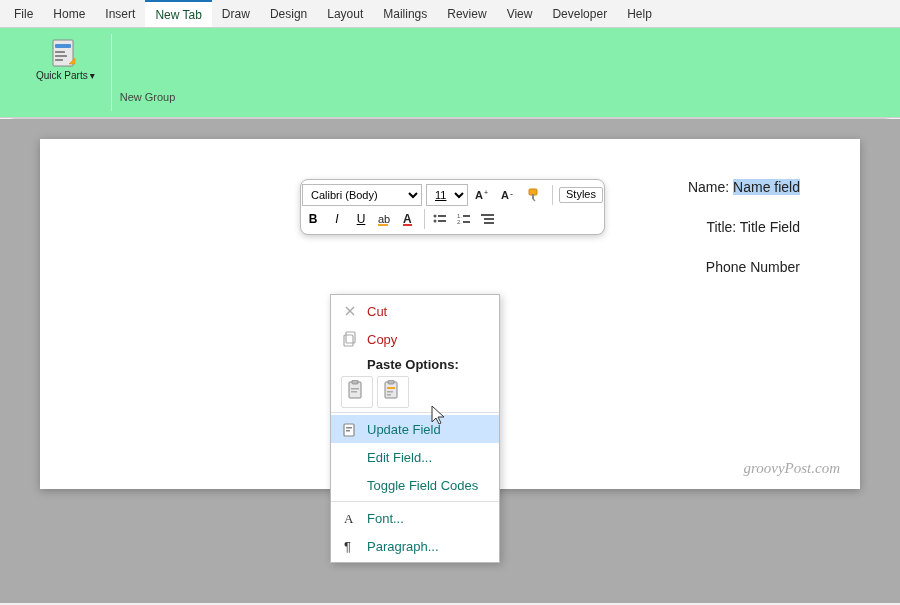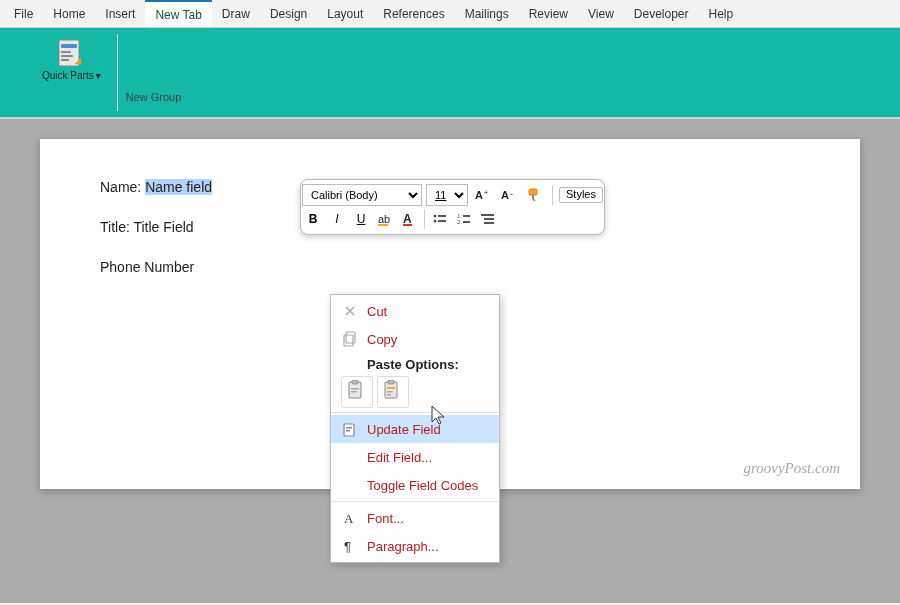--- a/index.html
+++ b/index.html
@@ -1,37 +1,37 @@
 <!DOCTYPE html>
 <html><head>
   <meta charset="utf-8">
   <style>
     * { box-sizing: border-box; margin: 0; padding: 0; }
     body { font-family: 'Segoe UI', Arial, sans-serif; font-size: 12px; background: #f0f0f0; width: 900px; height: 605px; overflow: hidden; }
 
     
-    .ribbon { background: #ffffff; border-bottom: 1px solid #d0d0d0; }
+    .ribbon { background: #ffffff; border-bottom: 1px solid #d0d0d0; border-radius: 15px; }
     .ribbon-tabs { display: flex; align-items: stretch; background: #f3f3f3; border-bottom: 1px solid #d0d0d0; height: 28px; padding-left: 4px; }
     .ribbon-tab { padding: 0 10px; font-size: 12px; display: flex; align-items: center; cursor: pointer; color: #333; height: 100%; border: none; background: transparent; }
     .ribbon-tab.active { color: #14532d; background: #ffffff; border-top: 2px solid #1e72b8; font-weight: 500; }
-    .ribbon-content { background: #14b8a6; height: 90px; display: flex; align-items: flex-start; padding: 6px 26px; border-bottom: 1px solid #d0d0d0; }
+    .ribbon-content { background: #86efac; height: 90px; display: flex; align-items: flex-start; padding: 6px 20px; border-bottom: 1px solid #d0d0d0; }
     .ribbon-group { display: flex; flex-direction: column; align-items: center; padding: 0 8px; border-right: 1px solid #e0e0e0; height: 100%; }
     .ribbon-group-content { display: flex; align-items: flex-start; flex: 1; }
     .ribbon-group-label { font-size: 10px; color: #555; margin-top: 4px; }
     .ribbon-btn { display: flex; flex-direction: column; align-items: center; padding: 4px 8px; cursor: pointer; border-radius: 2px; font-size: 11px; color: #222; }
     .ribbon-btn-icon { width: 32px; height: 32px; display: flex; align-items: center; justify-content: center; }
     .ribbon-btn-label { font-size: 10px; color: #222; display: flex; align-items: center; gap: 2px; }
 
     .new-group-label { font-size: 11px; color: #444; padding: 4px 8px; display: flex; align-items: flex-end; height: 100%; padding-bottom: 8px; }
 
     
     .doc-area { background: #ababab; height: calc(605px - 30px - 90px - 1px); display: flex; justify-content: center; align-items: flex-start; padding: 20px; position: relative; }
     .doc-page { background: #ffffff; width: 820px; min-height: 350px; box-shadow: 0 2px 8px rgba(0,0,0,0.25); padding: 40px 60px; position: relative; }
 
-    .doc-line { font-size: 14px; color: #222; margin-bottom: 24px; }
+    .doc-line { font-size: 14px; color: #222; margin-bottom: 24px; text-align: right; }
     .doc-line span.selected { background: #b3d4f5; }
 
     
     .float-toolbar {
       position: absolute;
       top: 40px;
       left: 260px;
       background: #ffffff;
       border: 1px solid #bbb;
       border-radius: 8px;
@@ -64,21 +64,21 @@
       z-index: 20;
       min-width: 170px;
       padding: 2px 0;
     }
     .ctx-item {
       display: flex;
       align-items: center;
       padding: 5px 16px 5px 10px;
       font-size: 13px;
       cursor: pointer;
-      color: #b91c1c;
+      color: #0f766e;
       gap: 8px;
     }
     .ctx-item.highlighted { background: #cce4ff; }
     .ctx-item.disabled { color: #b91c1c; cursor: default; }
     .ctx-separator { height: 1px; background: #e0e0e0; margin: 2px 0; }
     .ctx-icon { width: 18px; height: 18px; display: flex; align-items: center; justify-content: center; flex-shrink: 0; }
     .ctx-paste-row { display: flex; align-items: center; padding: 2px 10px; gap: 4px; }
     .ctx-paste-icon { width: 32px; height: 32px; border: 1px solid #ddd; display: flex; align-items: center; justify-content: center; cursor: pointer; background: #fff; border-radius: 2px; }
     .ctx-section-label { padding: 4px 10px 2px 36px; font-size: 13px; font-weight: 600; color: #222; }
 
@@ -107,21 +107,20 @@
 
 <div class="ribbon">
   <div class="ribbon-tabs">
     <div class="ribbon-tab">File</div>
     <div class="ribbon-tab">Home</div>
     <div class="ribbon-tab">Insert</div>
     <div class="ribbon-tab active">New Tab</div>
     <div class="ribbon-tab">Draw</div>
     <div class="ribbon-tab">Design</div>
     <div class="ribbon-tab">Layout</div>
-    <div class="ribbon-tab">References</div>
     <div class="ribbon-tab">Mailings</div>
     <div class="ribbon-tab">Review</div>
     <div class="ribbon-tab">View</div>
     <div class="ribbon-tab">Developer</div>
     <div class="ribbon-tab">Help</div>
   </div>
   <div class="ribbon-content">
     <div class="ribbon-group">
       <div class="ribbon-group-content">
         <div class="ribbon-btn">

